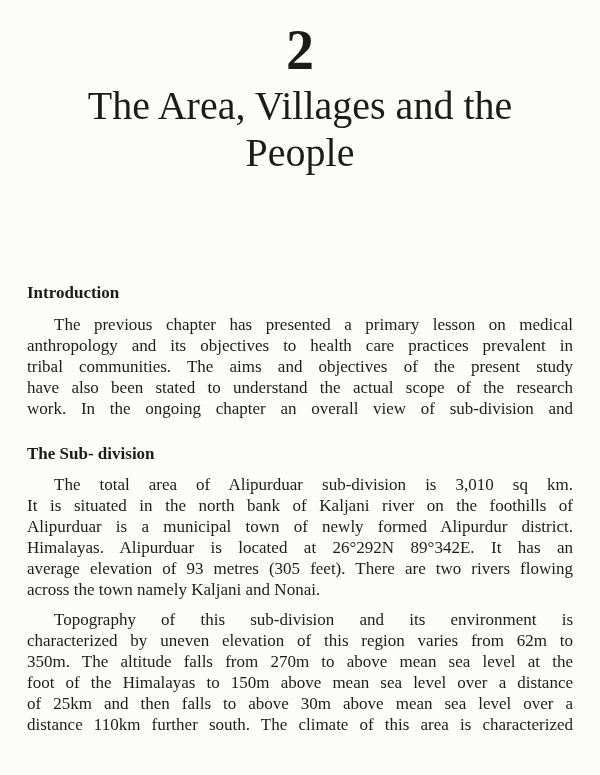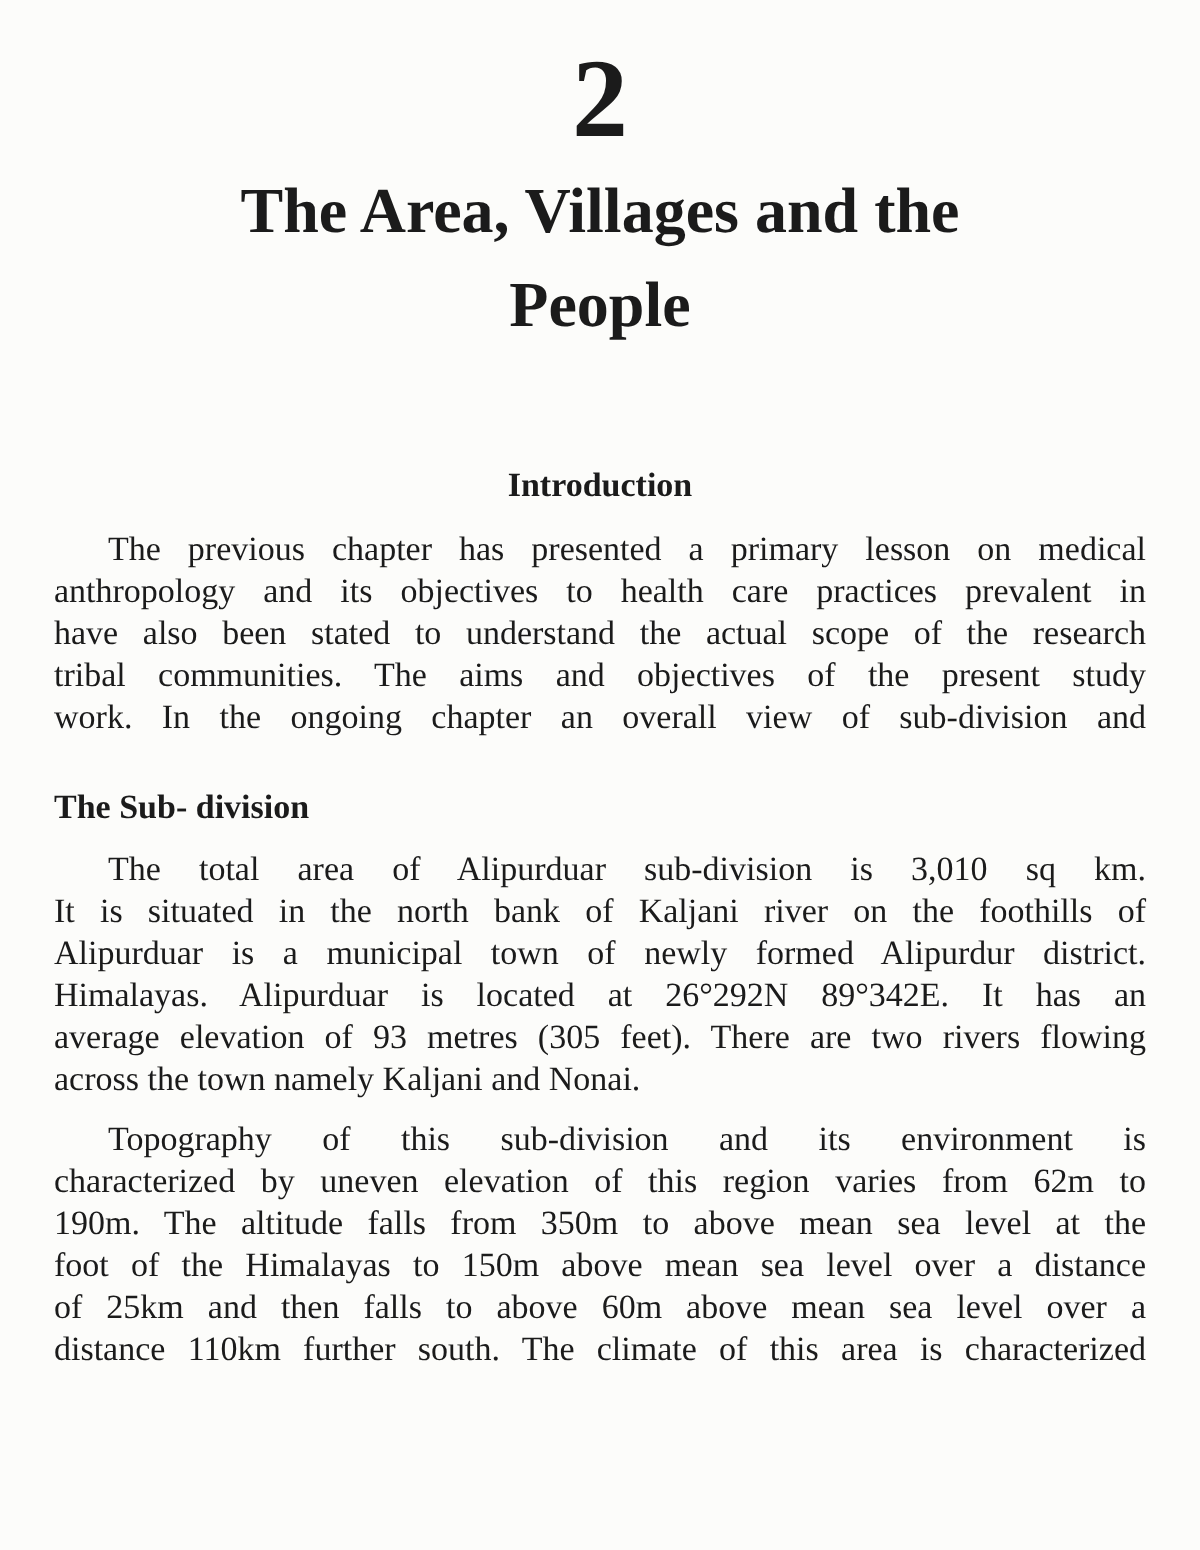--- a/index.html
+++ b/index.html
@@ -13,31 +13,31 @@
     padding: 0 27px;
     color: #1b1b1b;
   }
   .chapter-number {
     margin-top: 22px;
     font-size: 56px; line-height: 56px; font-weight: 700;
     text-align: center;
   }
   .chapter-title {
     margin-top: 4px;
-    font-size: 32px; line-height: 47px; font-weight: 700;
+    font-size: 40px; line-height: 47px; font-weight: 400;
   }
   .chapter-title .line {
     text-align: center; text-align-last: center;
     white-space: nowrap;
   }
   .heading {
     margin: 0;
     font-size: 17px; line-height: 21px; font-weight: 700;
   }
-  .heading.first-heading { margin-top: 56px; text-align: center; }
+  .heading.first-heading { margin-top: 106px; }
   .heading.later-heading { margin-top: 24px; }
   .para { margin-top: 10px; font-size: 17px; line-height: 21px; }
   .para.after-heading-1 { margin-top: 11px; }
   .para.followup { margin-top: 9px; }
   .para .line {
     text-align: justify; text-align-last: justify;
     white-space: nowrap;
   }
   .para .line:first-child { text-indent: 27px; }
   .para.ragged .line.last { text-align-last: left; }
@@ -52,39 +52,39 @@
   <div class="chapter-title">
       <div class="line">The Area, Villages and the</div>
       <div class="line last">People</div>
     </div>
 
   <div class="section">
     <h2 class="heading first-heading">Introduction</h2>
     <div class="para after-heading-1">
         <div class="line">The previous chapter has presented a primary lesson on medical</div>
         <div class="line">anthropology and its objectives to health care practices prevalent in</div>
+        <div class="line">tribal communities. The aims and objectives of the present study</div>
         <div class="line">have also been stated to understand the actual scope of the research</div>
-        <div class="line">tribal communities. The aims and objectives of the present study</div>
         <div class="line">work. In the ongoing chapter an overall view of sub-division and</div>
       </div>
   </div>
 
   <div class="section">
     <h2 class="heading later-heading">The Sub- division</h2>
     <div class="para ragged">
         <div class="line">The total area of Alipurduar sub-division is 3,010 sq km.</div>
         <div class="line">It is situated in the north bank of Kaljani river on the foothills of</div>
         <div class="line">Alipurduar is a municipal town of newly formed Alipurdur district.</div>
         <div class="line">Himalayas. Alipurduar is located at 26°292N 89°342E. It has an</div>
         <div class="line">average elevation of 93 metres (305 feet). There are two rivers flowing</div>
         <div class="line last">across the town namely Kaljani and Nonai.</div>
       </div>
     <div class="para followup">
         <div class="line">Topography of this sub-division and its environment is</div>
         <div class="line">characterized by uneven elevation of this region varies from 62m to</div>
-        <div class="line">190m. The altitude falls from 350m to above mean sea level at the</div>
+        <div class="line">350m. The altitude falls from 270m to above mean sea level at the</div>
         <div class="line">foot of the Himalayas to 150m above mean sea level over a distance</div>
-        <div class="line">of 25km and then falls to above 60m above mean sea level over a</div>
+        <div class="line">of 25km and then falls to above 30m above mean sea level over a</div>
         <div class="line last">distance 110km further south. The climate of this area is characterized</div>
       </div>
   </div>
 
 </div>
 
 </body></html>

